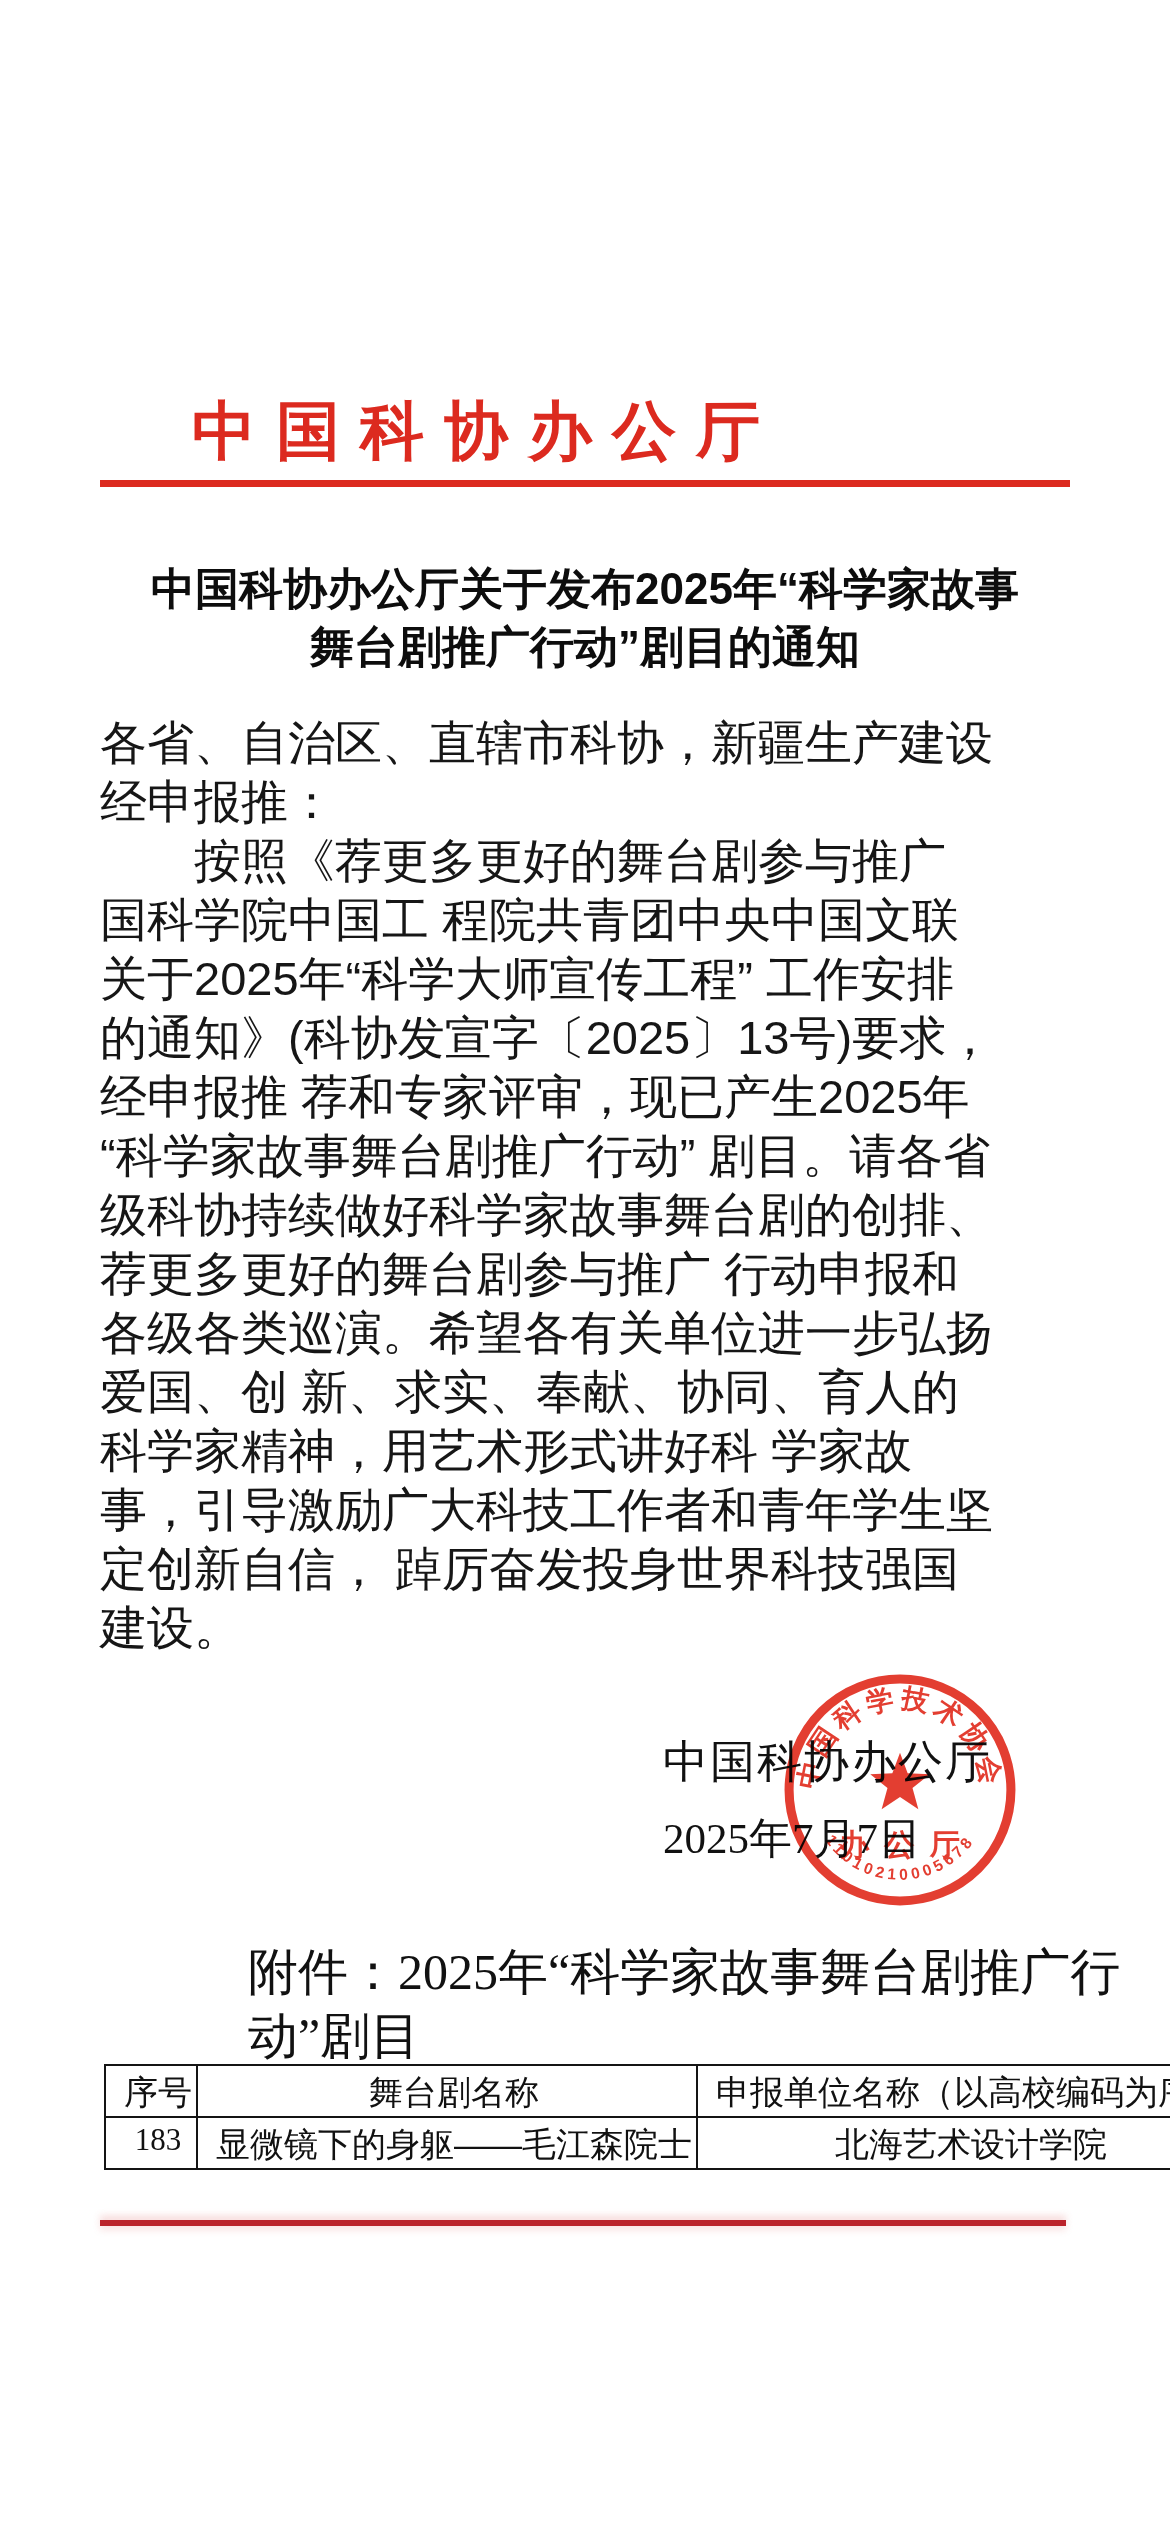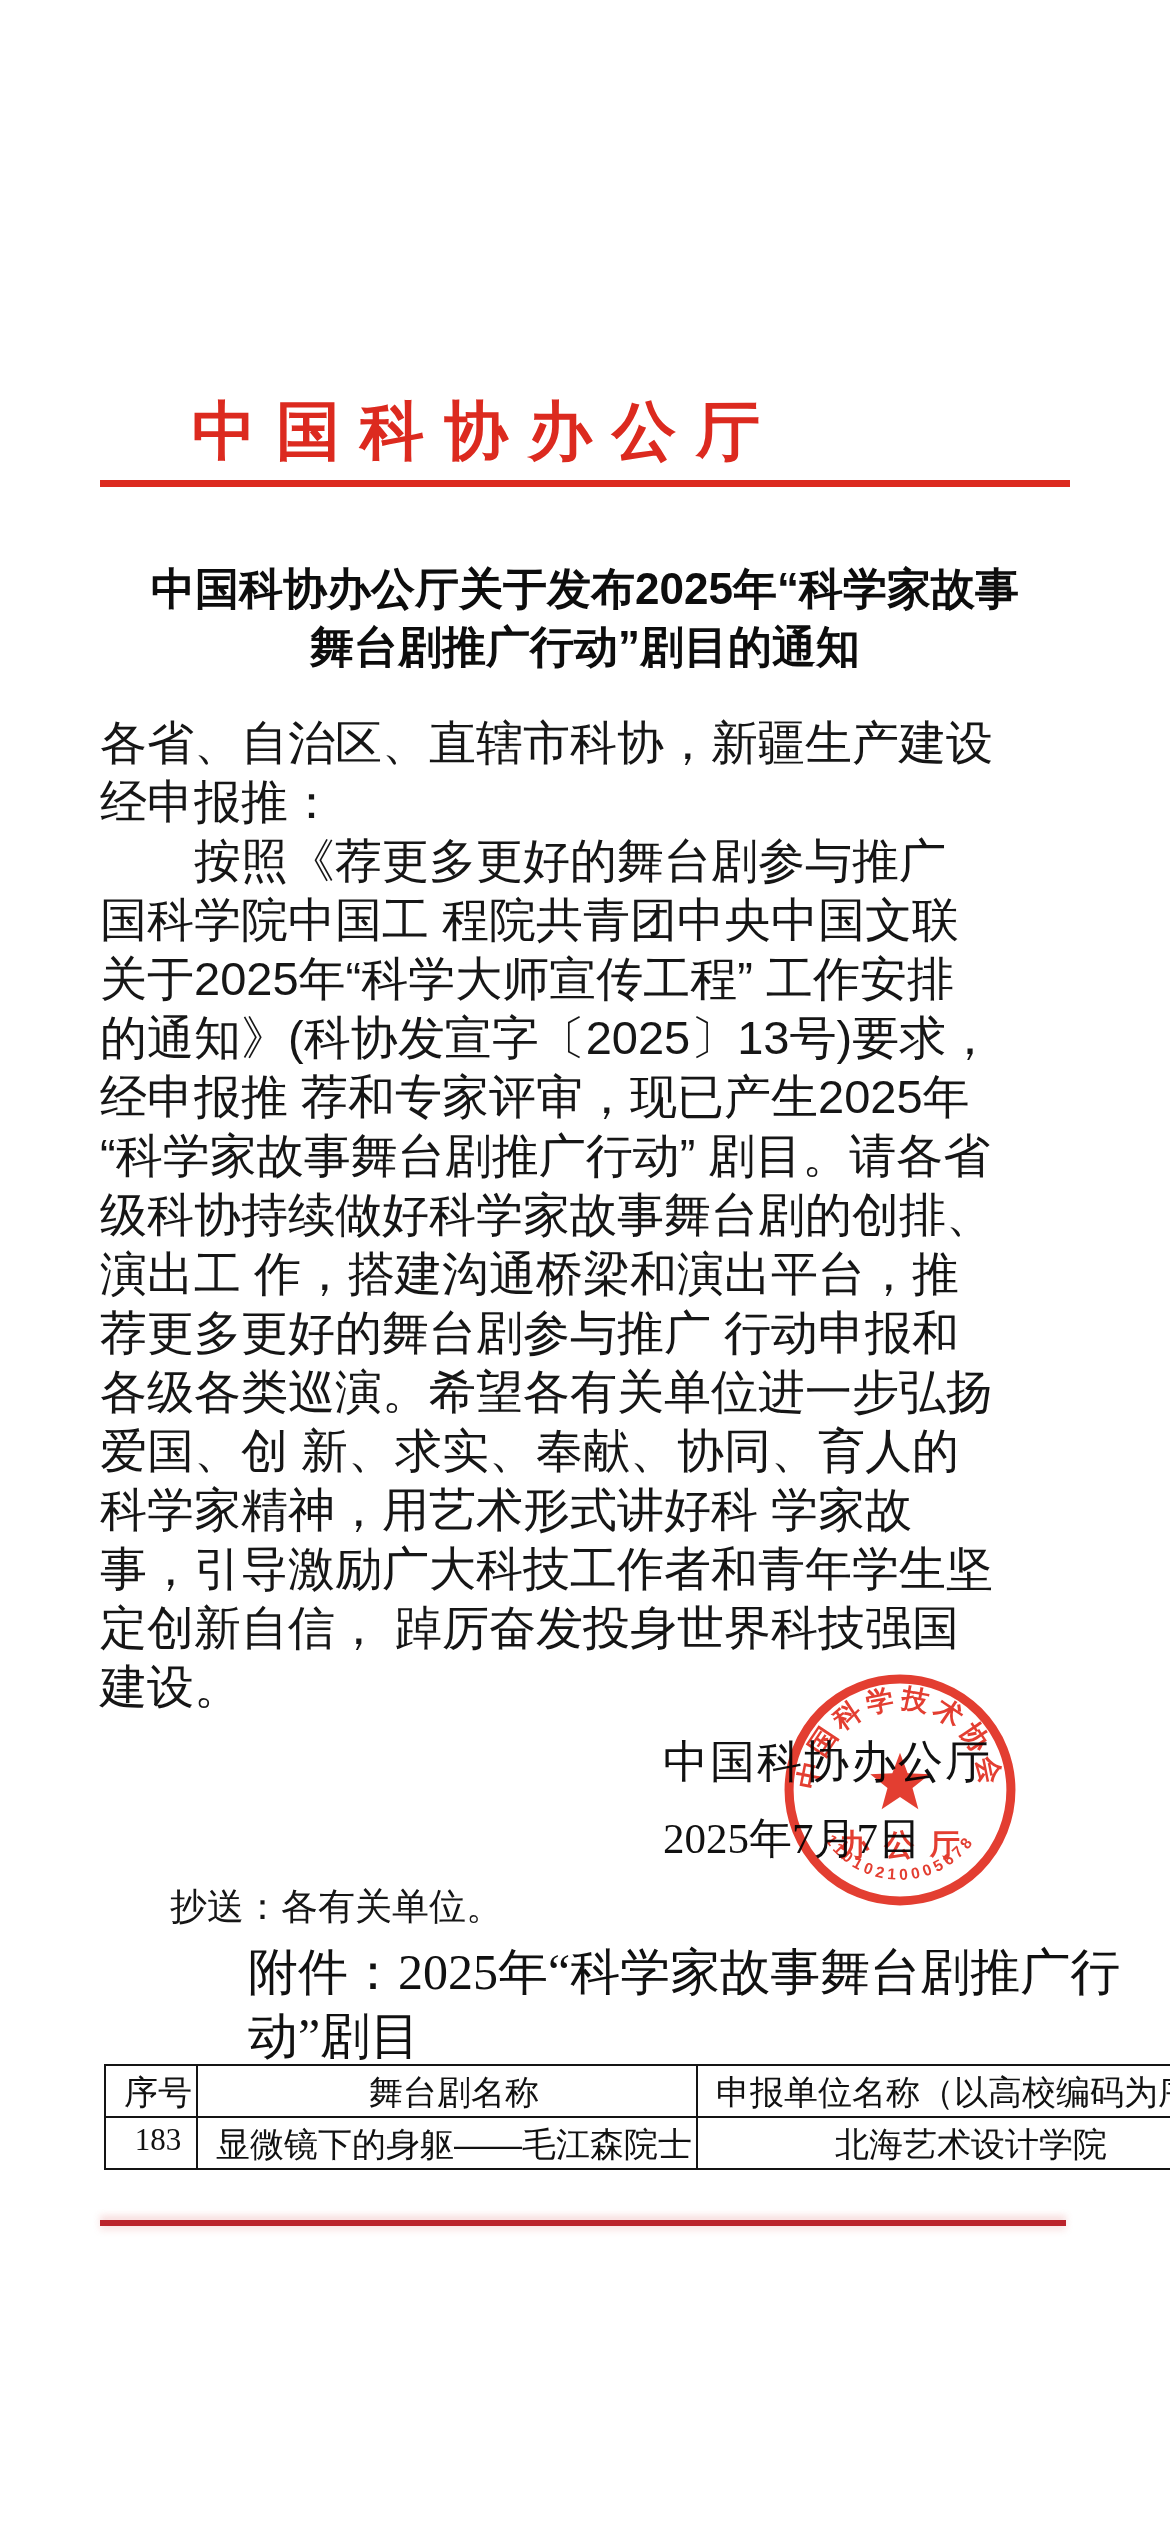--- a/index.html
+++ b/index.html
@@ -96,21 +96,20 @@
   <div class="body-block">
     <div class="body-line">各省、自治区、直辖市科协，新疆生产建设</div>
     <div class="body-line">经申报推：</div>
     <div class="body-line">　　按照《荐更多更好的舞台剧参与推广</div>
     <div class="body-line">国科学院中国工 程院共青团中央中国文联</div>
     <div class="body-line">关于2025年“科学大师宣传工程” 工作安排</div>
     <div class="body-line">的通知》(科协发宣字〔2025〕13号)要求，</div>
     <div class="body-line">经申报推 荐和专家评审，现已产生2025年</div>
     <div class="body-line">“科学家故事舞台剧推广行动” 剧目。请各省</div>
     <div class="body-line">级科协持续做好科学家故事舞台剧的创排、</div>
-    <div class="body-line">演出工 作，搭建沟通桥梁和演出平台，推</div>
     <div class="body-line">荐更多更好的舞台剧参与推广 行动申报和</div>
     <div class="body-line">各级各类巡演。希望各有关单位进一步弘扬</div>
     <div class="body-line">爱国、创 新、求实、奉献、协同、育人的</div>
     <div class="body-line">科学家精神，用艺术形式讲好科 学家故</div>
     <div class="body-line">事，引导激励广大科技工作者和青年学生坚</div>
     <div class="body-line">定创新自信， 踔厉奋发投身世界科技强国</div>
     <div class="body-line">建设。</div>
   </div>
 
   <div class="signature-org">中国科协办公厅</div>
@@ -125,21 +124,20 @@
     <text font-size="27" font-weight="bold" fill="#e12d1f" letter-spacing="5" font-family="Liberation Sans, DejaVu Sans, sans-serif">
       <textPath href="#seal-arc-top" startOffset="50%" text-anchor="middle">中国科学技术协会</textPath>
     </text>
     <polygon fill="#e12d1f" points="120,83 127.6,103.5 149.5,104.4 132.4,118 138.2,139.1 120,127 101.8,139.1 107.6,118 90.5,104.4 112.4,103.5"></polygon>
     <text x="127" y="184" text-anchor="middle" font-size="30" font-weight="bold" fill="#e12d1f" letter-spacing="15" font-family="Liberation Sans, DejaVu Sans, sans-serif">办公厅</text>
     <text font-size="15.5" font-weight="bold" fill="#e12d1f" letter-spacing="4" font-family="Liberation Sans, DejaVu Sans, sans-serif">
       <textPath href="#seal-arc-bottom" startOffset="50%" text-anchor="middle">11010210005678</textPath>
     </text>
   </svg>
 
-  <div class="cc-line">抄送：各有关单位。</div>
 
   <div class="attachment-block">
     <div class="attachment-line">附件：2025年“科学家故事舞台剧推广行</div>
     <div class="attachment-line">动”剧目</div>
   </div>
 
   <table class="playlist-table">
     <colgroup>
         <col class="col-no">
         <col class="col-play">

